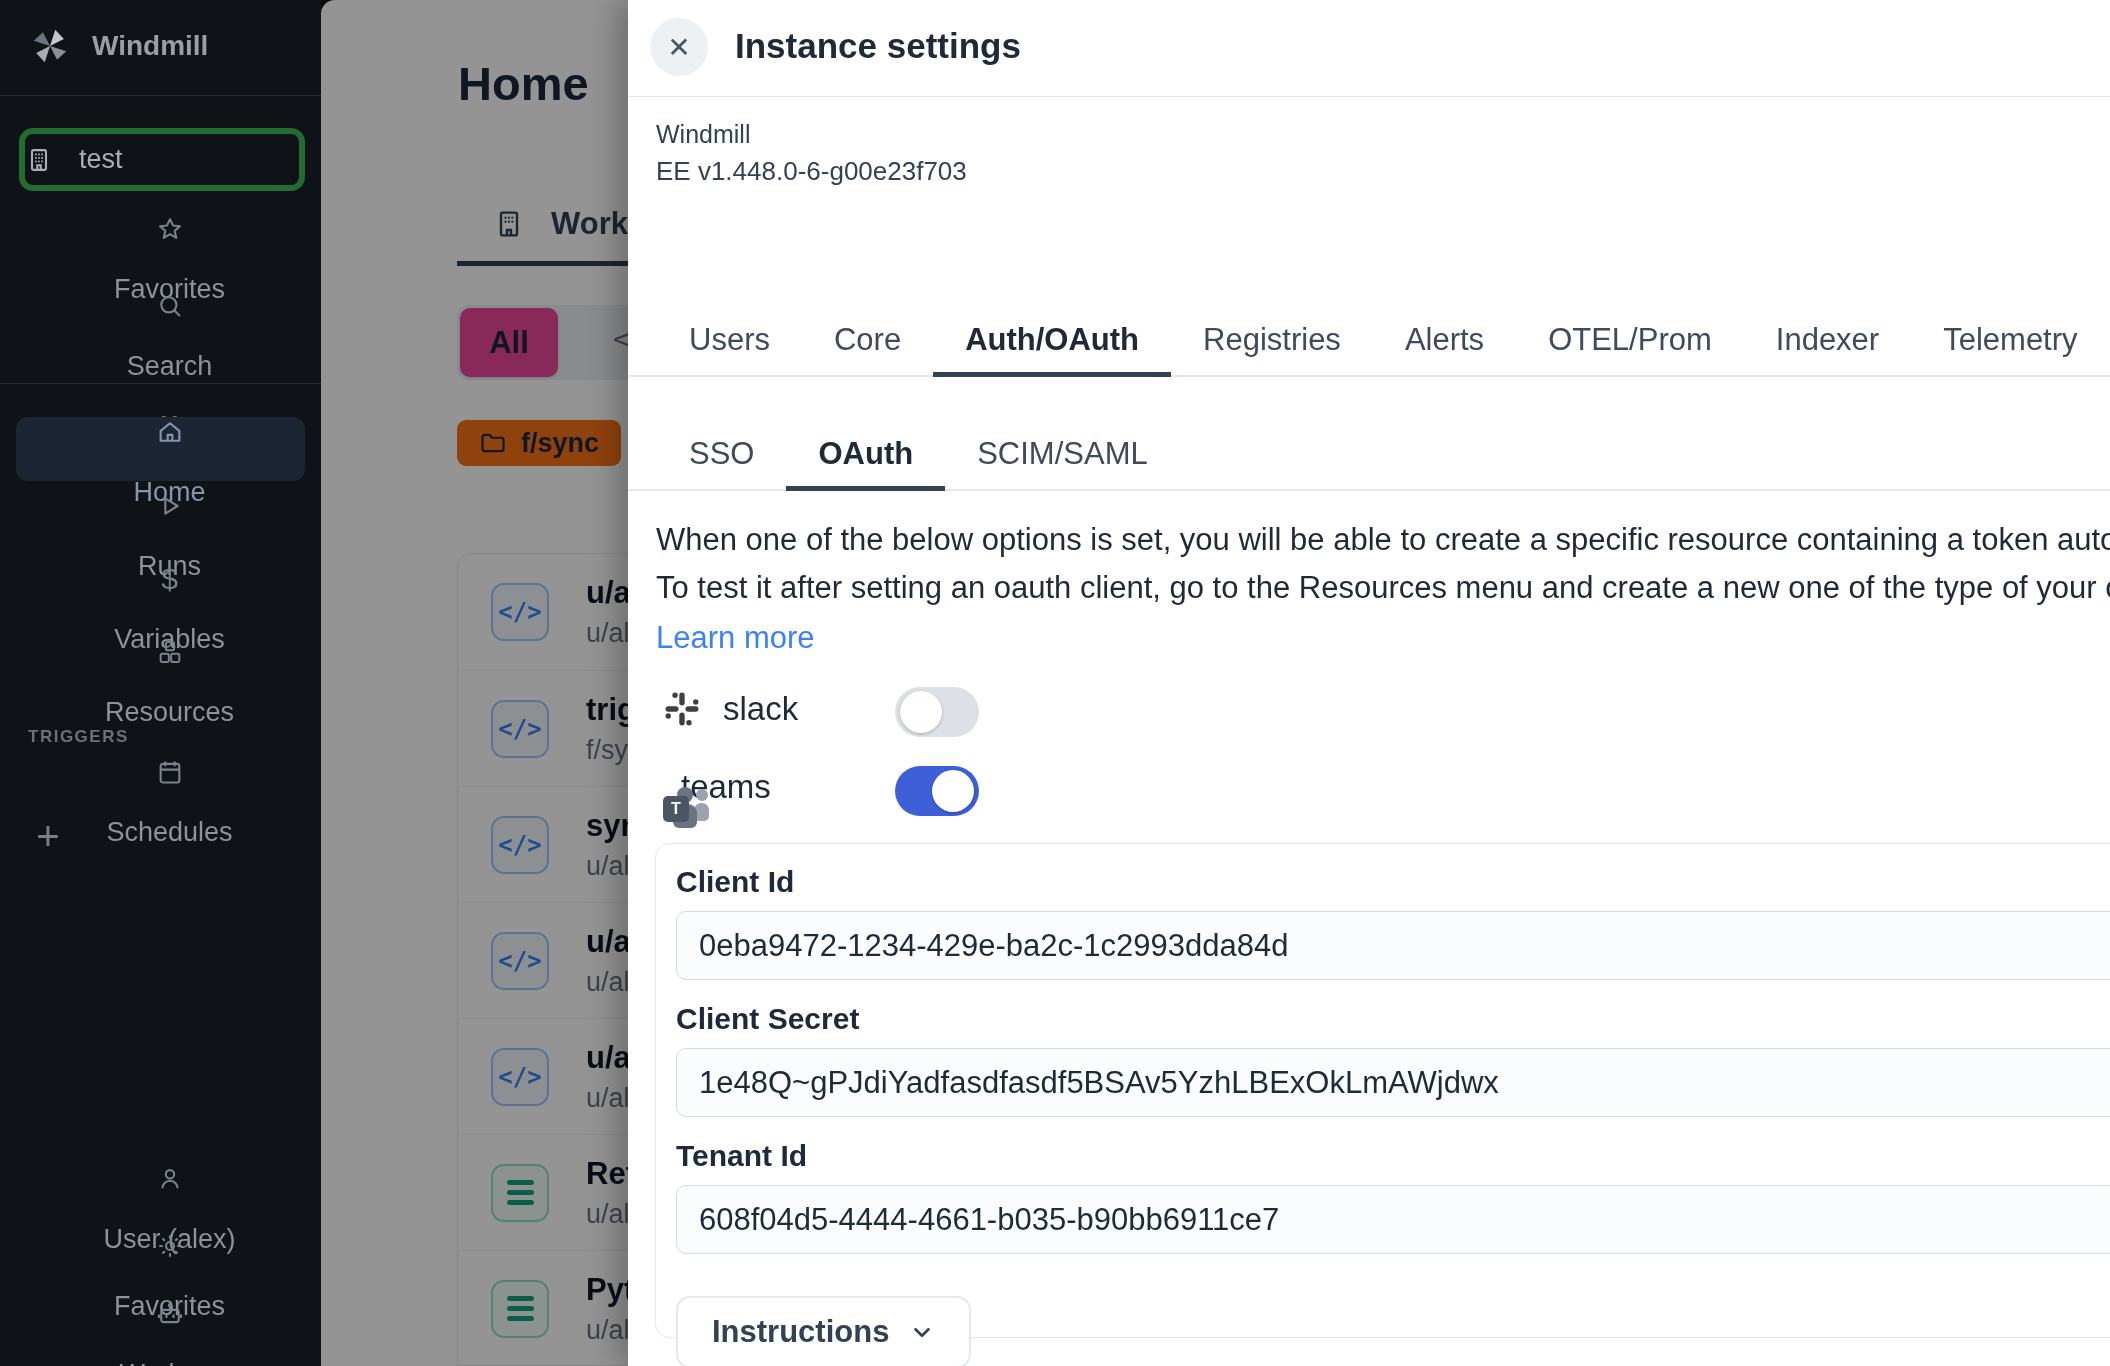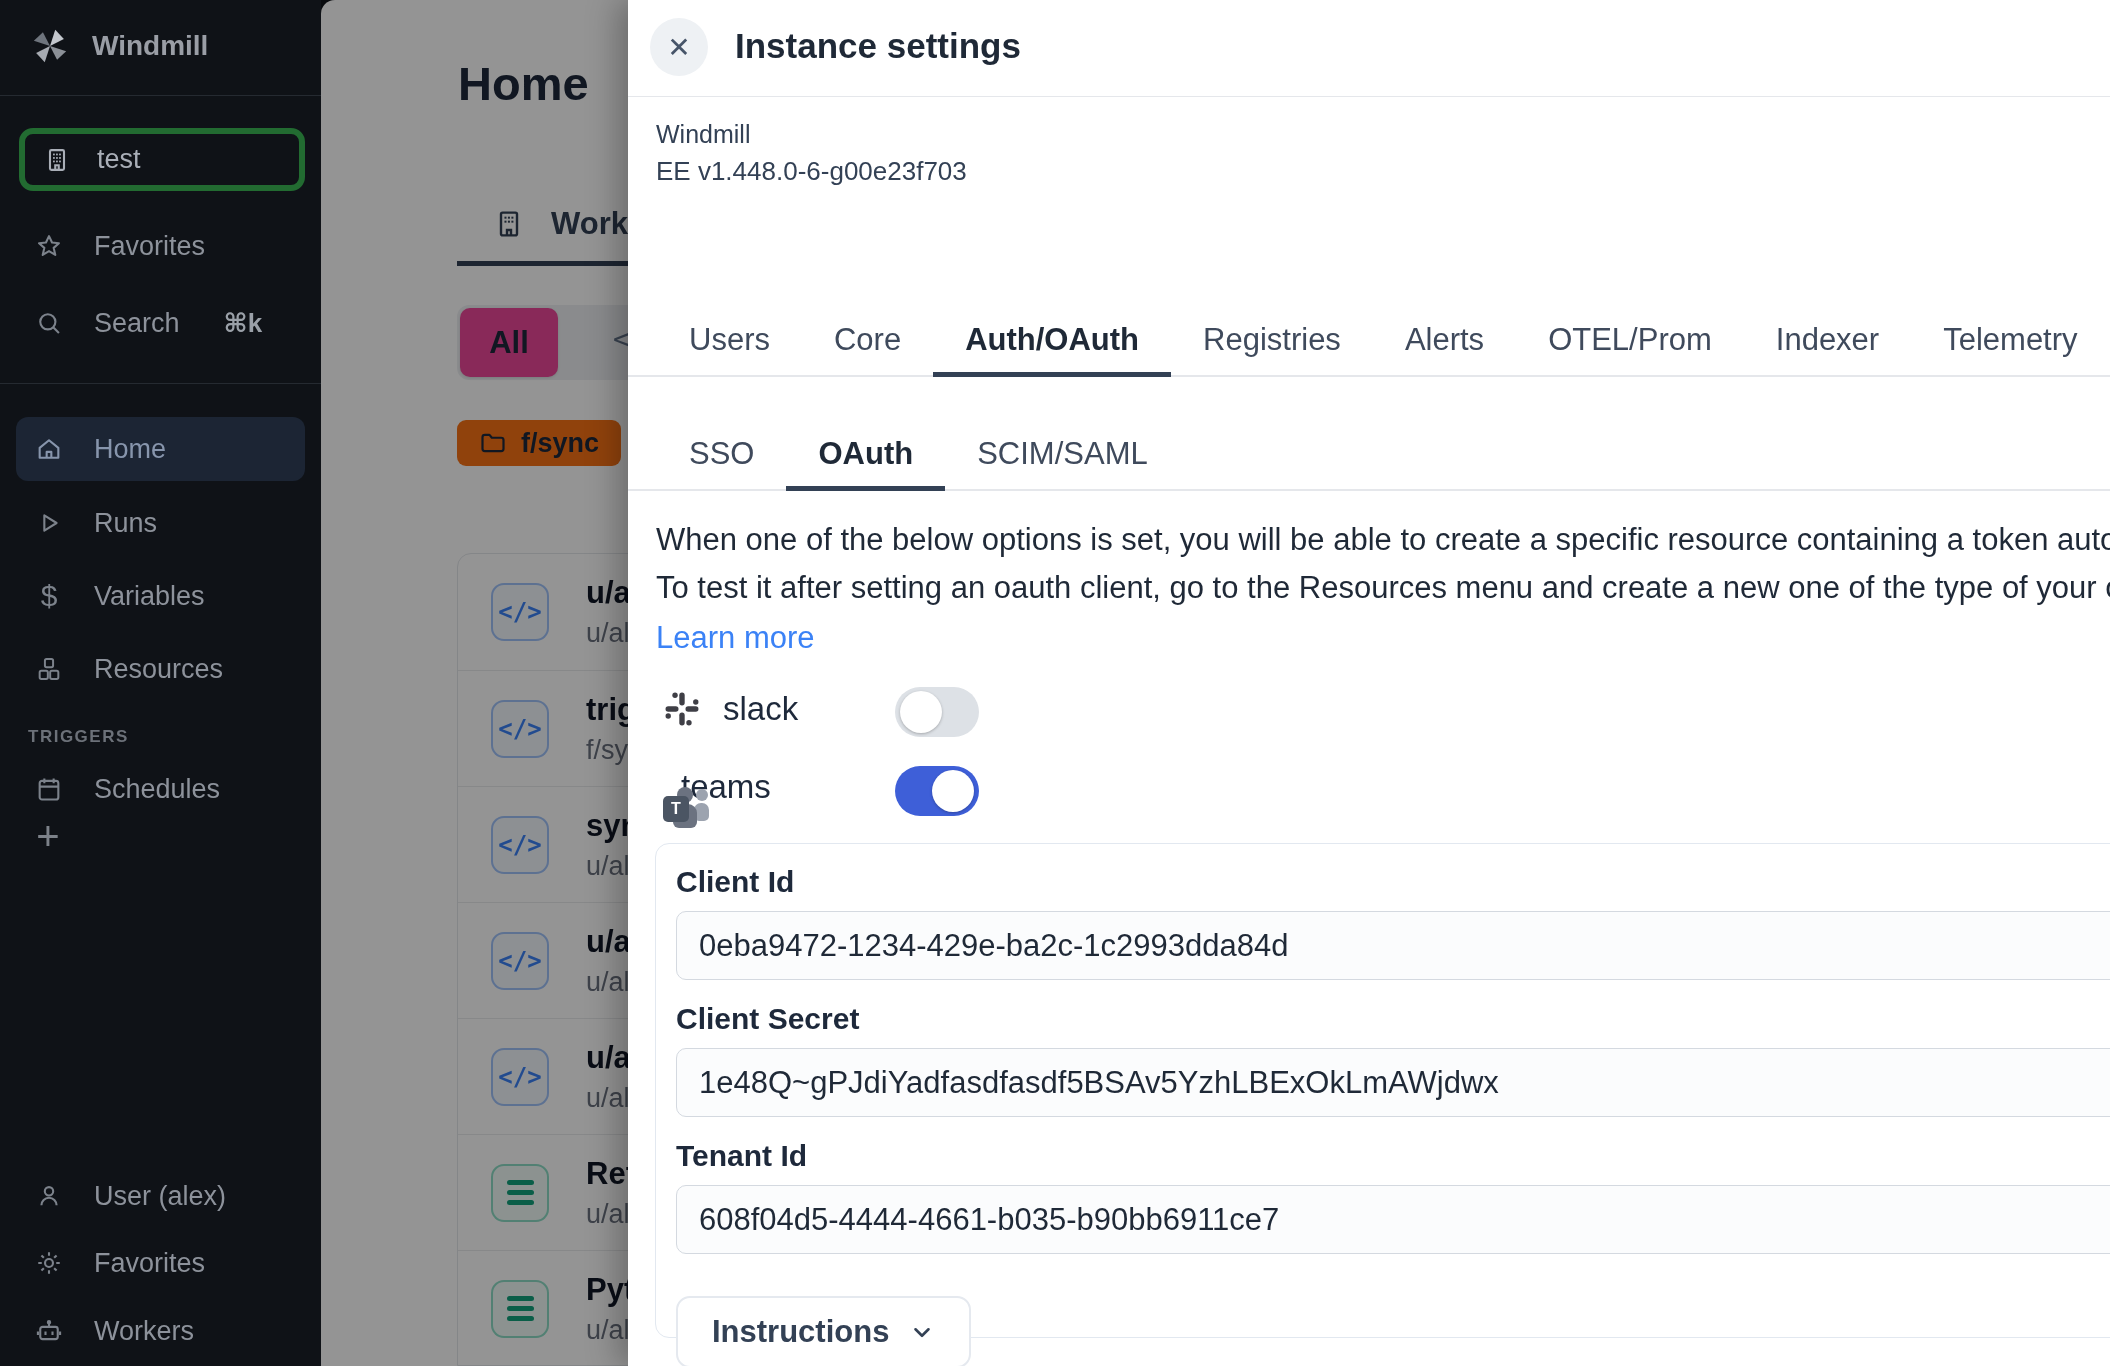--- a/index.html
+++ b/index.html
@@ -6,24 +6,24 @@
   html,body { width:2110px; height:1366px; overflow:hidden; background:#0f1217;
               font-family:"Liberation Sans","DejaVu Sans",sans-serif; }
   .stage { position:relative; width:2110px; height:1366px; }
 
   
   .sidebar { position:absolute; left:0; top:0; width:321px; height:1366px; background:#0f1217; z-index:1; }
   .brand { position:absolute; left:30px; top:26px; display:flex; align-items:center; gap:22px; }
   .brand-title { font-size:28px; font-weight:700; color:#9a9ea6; }
   .sep { position:absolute; left:0; width:321px; height:1px; background:#252a31; }
   .workspace-btn { position:absolute; left:19px; top:128px; width:286px; height:63px; border:6px solid #226b31;
-                   border-radius:14px; display:flex; align-items:center; gap:26px; padding-left:18px; color:#a9aeb7; }
+                   border-radius:14px; display:flex; align-items:center; gap:26px; color:#a9aeb7; }
   .workspace-btn .label { font-size:27px; color:#a9aeb7; }
   .side-item { position:absolute; left:16px; width:289px; height:64px; display:flex; align-items:center;
-               gap:30px; padding-left:18px; color:#8d929b; border-radius:12px; }
+               gap:30px; padding-left:18px; color:#8d929b; border-radius:12px;flex-direction:column; }
   .side-item .label { font-size:27px; white-space:nowrap; }
   .side-item.active { background:#1c2534; color:#8795ac; }
   .side-item .icn { width:30px; height:30px; flex:0 0 30px; color:#7c828b; display:flex; align-items:center; justify-content:center; }
   .side-item.active .icn { color:#8795ac; }
   .shortcut { font-size:26px; font-weight:700; color:#9aa0a8; margin-left:14px; }
   .section-label { position:absolute; left:28px; font-size:17px; letter-spacing:1.5px; color:#6c7179; font-weight:600; }
   .plus-btn { position:absolute; left:26px; width:44px; height:44px; color:#7c8189; font-size:40px; font-weight:300;
               display:flex; align-items:center; justify-content:center; }
   svg.ic { display:block; }
 

